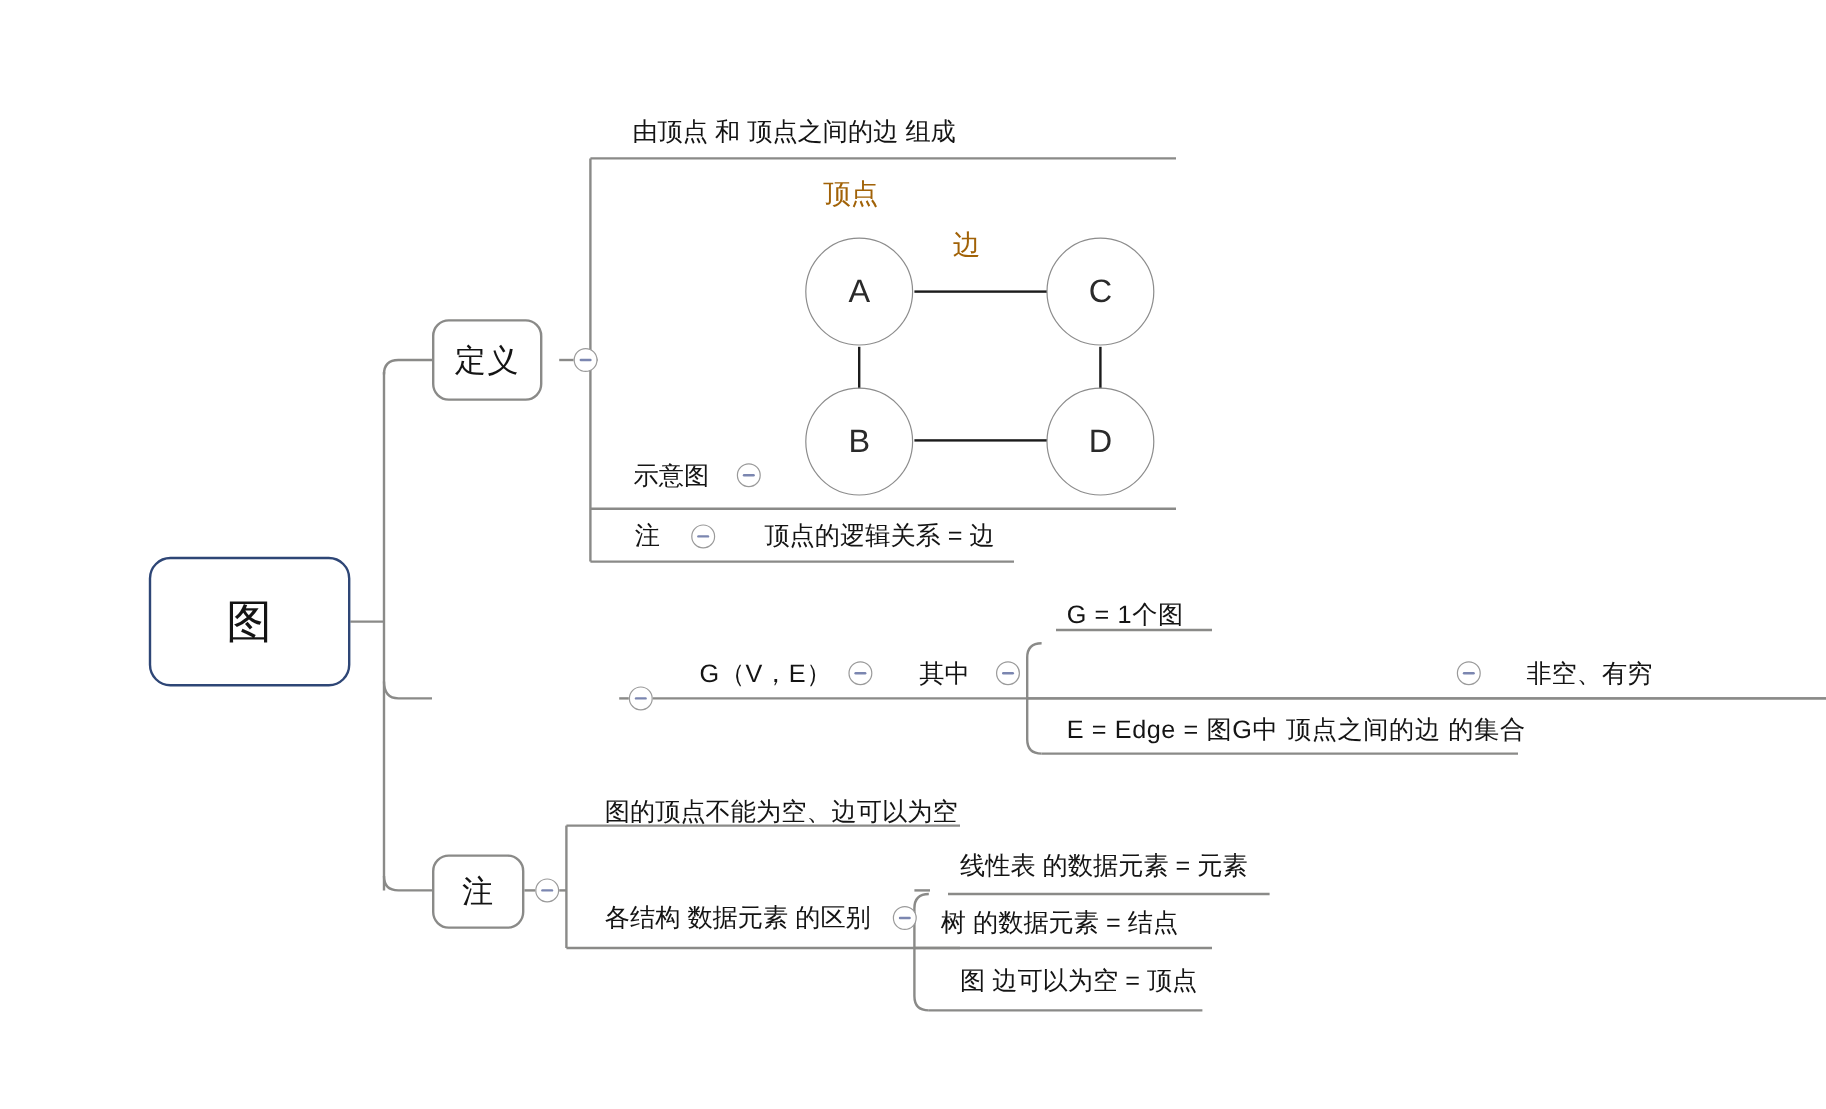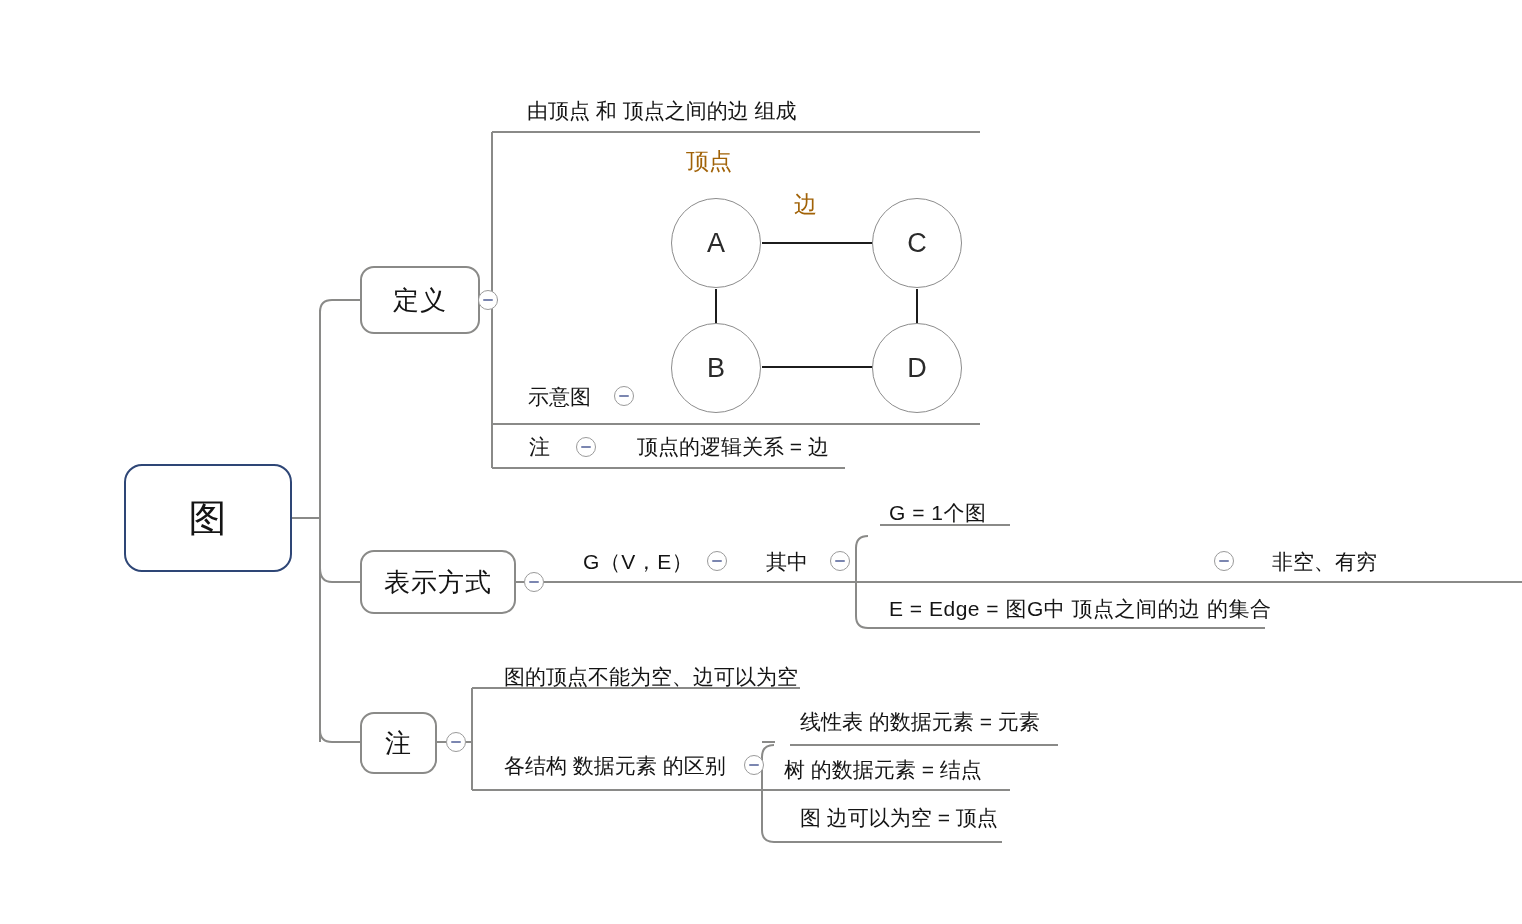--- a/index.html
+++ b/index.html
@@ -167,21 +167,21 @@
       <path d="M790 745 H 1058"></path>
       <path d="M762 790 H 1010"></path>
       <path d="M774 842 H 1002"></path>
     </g>
   </svg>
 
   <div class="node root" style="left:124px; top:464px; width:168px; height:108px;">
     <span class="node-text">图</span>
   </div>
 
-  <div class="node" style="left:360px; top:266px; width:120px; height:68px;">
+  <div class="node" style="left:360px; top:266px; width:92px; height:68px;">
     <span class="node-text">定义</span>
   </div>
   <div class="toggle" style="left:478px; top:290px;"></div>
 
   <div class="label big" style="left:527px; top:100px;">由顶点 和 顶点之间的边 组成</div>
 
   <div>
     <div class="label blue" style="left:686px; top:150px;">顶点</div>
     <div class="label blue" style="left:794px; top:193px;">边</div>
 
@@ -204,23 +204,20 @@
     </div>
   </div>
 
   <div class="label big" style="left:528px; top:386px;">示意图</div>
   <div class="toggle" style="left:614px; top:386px;"></div>
 
   <div class="label big" style="left:529px; top:436px;">注</div>
   <div class="toggle" style="left:576px; top:437px;"></div>
   <div class="label big" style="left:637px; top:436px;">顶点的逻辑关系 = 边</div>
 
-  <div class="node" style="left:360px; top:550px; width:156px; height:64px;">
-    <span class="node-text">表示方式</span>
-  </div>
   <div class="toggle" style="left:524px; top:572px;"></div>
 
   <div class="label big mono" style="left:583px; top:551px;">G（V，E）</div>
   <div class="toggle" style="left:707px; top:551px;"></div>
   <div class="label big" style="left:766px; top:551px;">其中</div>
   <div class="toggle" style="left:830px; top:551px;"></div>
 
   <div class="label big mono" style="left:889px; top:502px;">G = 1个图</div>
   <div class="toggle" style="left:1214px; top:551px;"></div>
   <div class="label big" style="left:1272px; top:551px;">非空、有穷</div>

